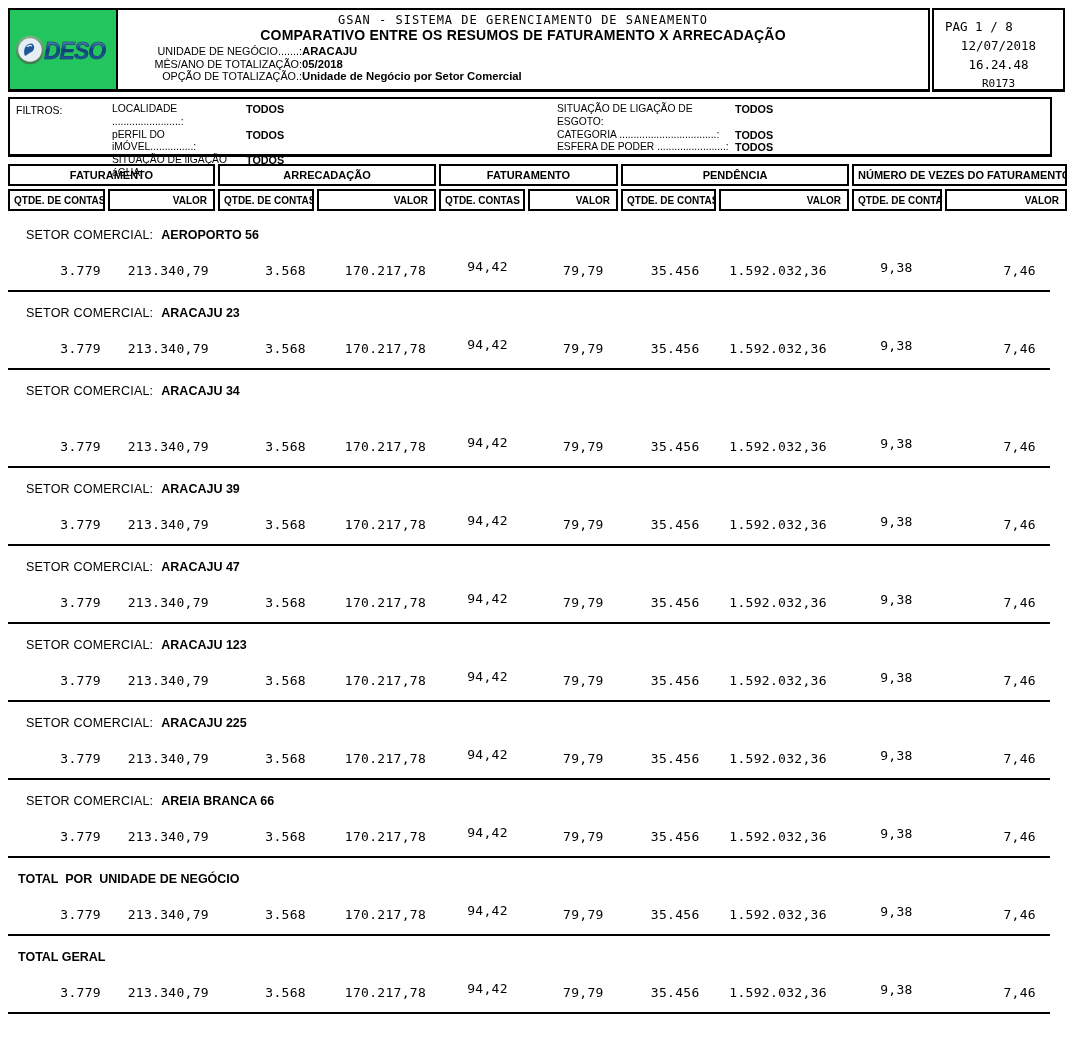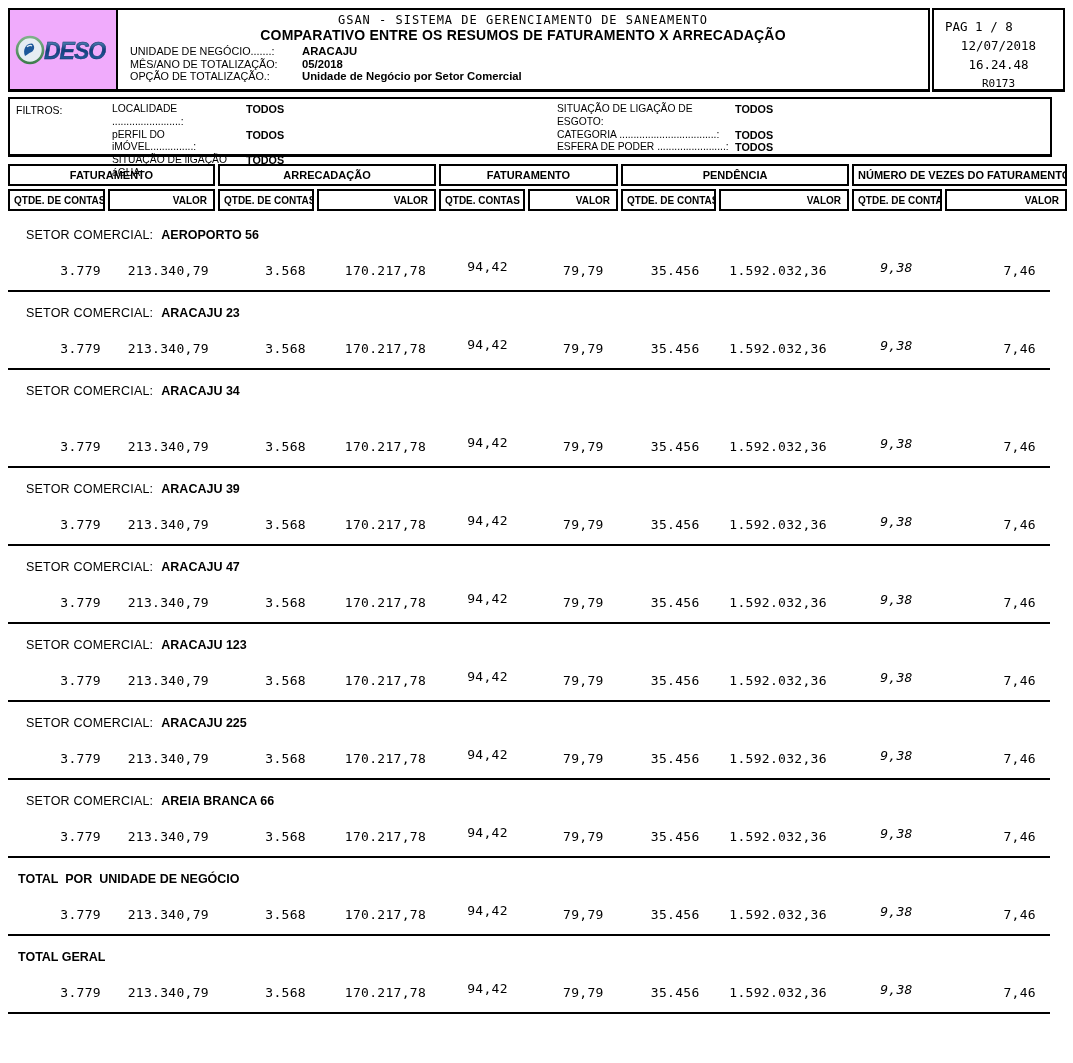--- a/index.html
+++ b/index.html
@@ -2,28 +2,28 @@
 <html><head>
 <meta charset="utf-8">
 <style>
   html,body{margin:0;padding:0;background:#fff;}
   body{width:1073px;height:1063px;overflow:hidden;font-family:"Liberation Sans",sans-serif;color:#000;}
   .page{position:absolute;left:0;top:0;width:1073px;height:1063px;background:#fff;}
 
   
   .header-row{display:flex;margin:8px 0 0 8px;height:84px;}
   .logo-box{box-sizing:border-box;width:110px;border:2px solid #000;border-bottom-width:3px;
-    display:flex;align-items:center;justify-content:center;background:#f0abfc;}
+    display:flex;align-items:center;justify-content:center;background:#22c55e;}
   .center-box{box-sizing:border-box;width:812px;border:2px solid #000;border-left:none;border-bottom-width:3px;position:relative;}
   .sys-title{margin-top:3px;text-align:center;font-family:"DejaVu Sans Mono",monospace;
     font-size:12px;font-weight:normal;letter-spacing:1px;line-height:14px;}
   .report-title{text-align:center;font-weight:bold;font-size:14px;letter-spacing:.2px;line-height:14px;margin-top:1px;}
   .hfields{margin:3px 0 0 12px;}
   .hfield{display:flex;font-size:10.8px;line-height:12.5px;}
-  .hfield .hlabel{width:172px;}
+  .hfield .hlabel{width:172px;text-align:right;}
   .hfield .hvalue{font-weight:bold;font-size:11.3px;}
   .info-box{box-sizing:border-box;width:133px;margin-left:2px;border:2px solid #000;border-bottom-width:3px;
     font-family:"DejaVu Sans Mono",monospace;font-size:12.5px;padding-top:7px;}
   .pi-line{height:19px;line-height:19px;text-align:center;}
   .pi-page{text-align:left;padding-left:11px;}
   .pi-code{font-size:11px;}
 
   
   .filters-box{box-sizing:border-box;position:relative;margin:5px 0 0 8px;width:1044px;height:60px;
     border:2px solid #000;border-bottom-width:3px;}
@@ -55,21 +55,21 @@
   .section-label{height:17px;padding-left:18px;font-size:12.5px;line-height:16px;}
   .sec-prefix{letter-spacing:.2px;}
   .sec-name{font-weight:bold;margin-left:8px;white-space:pre;}
   .section.total .section-label{padding-left:10px;}
   .section.total .sec-name{margin-left:0;}
   .data-row{border-collapse:collapse;table-layout:fixed;width:1042px;margin-top:18px;}
   .data-row td{font-family:"DejaVu Sans Mono",monospace;font-size:13px;letter-spacing:.3px;
     text-align:right;height:16px;padding:0 5px 0 0;white-space:nowrap;}
   .data-row td:nth-child(5){padding-right:10px;position:relative;top:-4px;}
   .data-row td:nth-child(8){padding-right:9px;}
-  .data-row td:nth-child(9){padding-right:14px;position:relative;top:-3px;font-style:italic;}
+  .data-row td:nth-child(9){padding-right:14px;position:relative;top:-3px;}
   .data-row td:nth-child(10){padding-right:14px;}
   #sections .section:nth-child(3) .data-row{margin-top:38px;}
 </style>
 </head>
 <body>
 
 <div class="page">
 
   <div class="header-row">
     <div class="logo-box">

